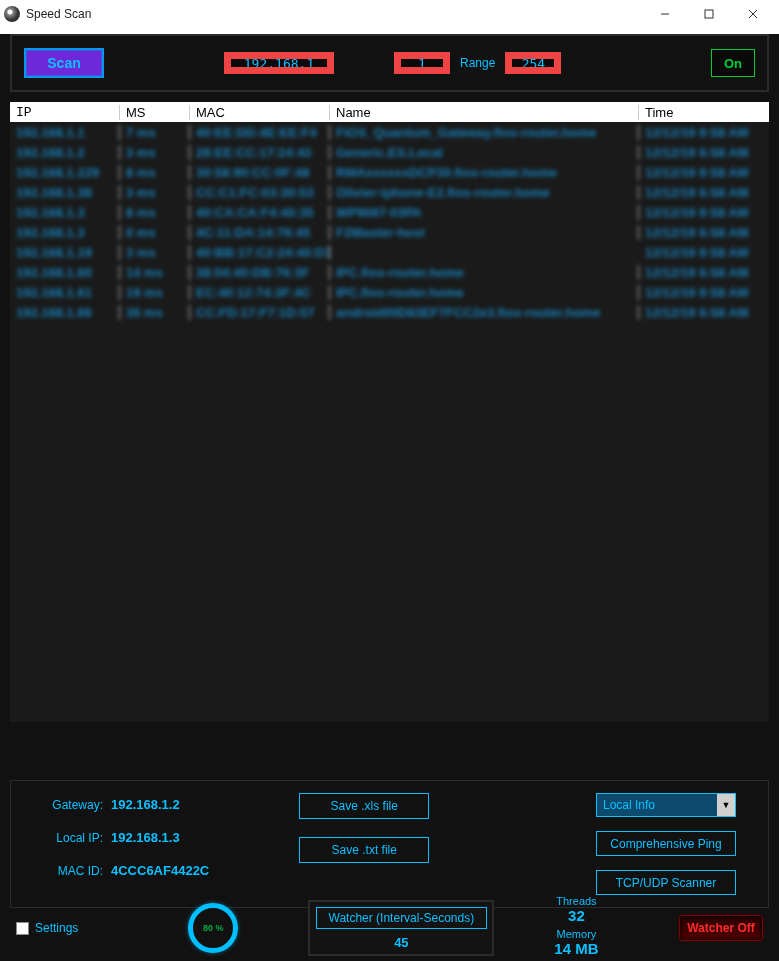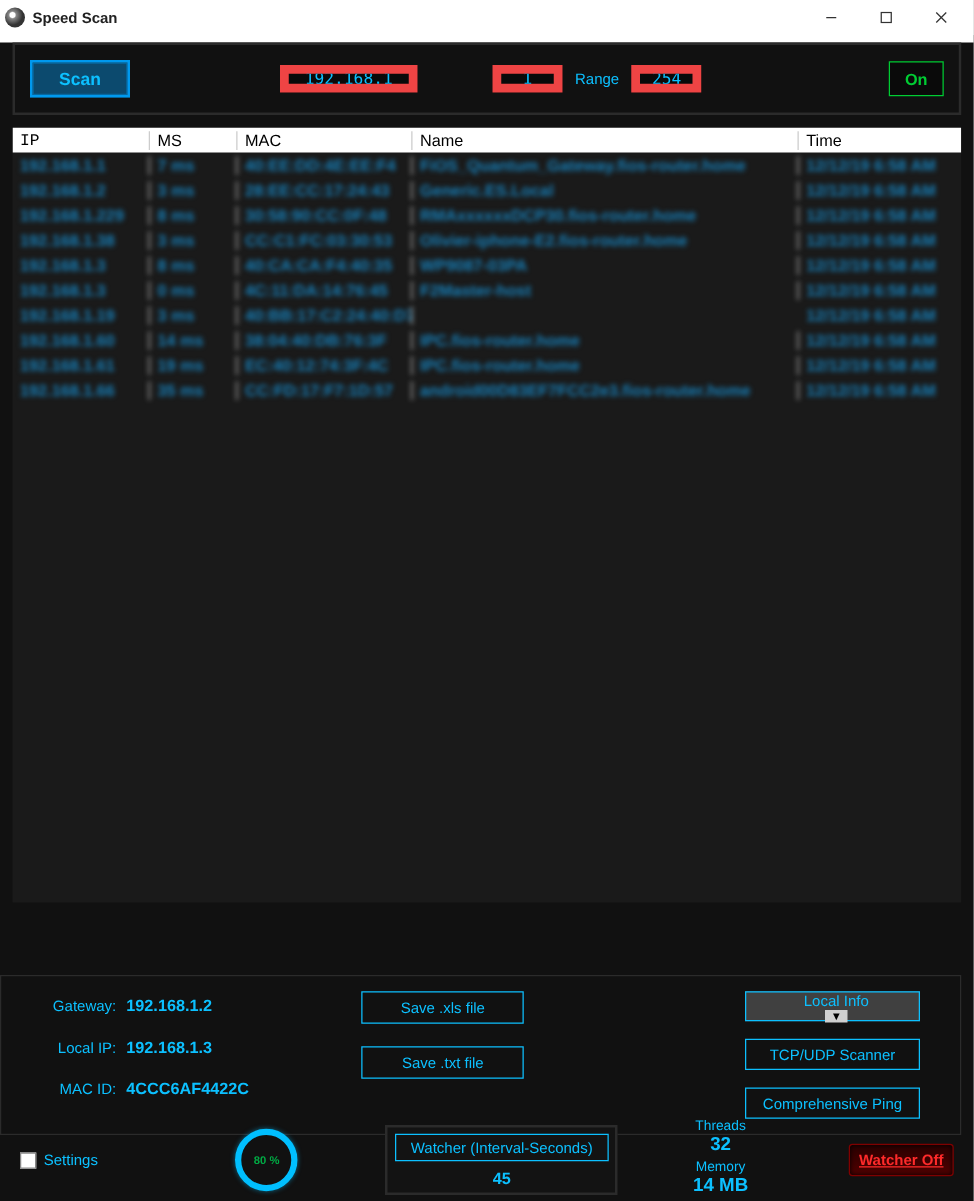--- a/index.html
+++ b/index.html
@@ -19,21 +19,21 @@
     align-items: center;
     padding: 0 4px;
     color: #333;
   }
   .titlebar .icon {
     width: 16px; height: 16px;
     border-radius: 50%;
     background: radial-gradient(circle at 6px 6px, #fff 2px, #888 3px, #333 8px);
     margin-right: 6px;
   }
-  .titlebar .title { flex: 0 0 auto; font-size: 12px; color:#222;font-weight:bold; }
+  .titlebar .title { flex: 0 0 auto; font-size: 12px; color:#222; }
   .titlebar .spacer { flex: 1; }
   .winbtn {
     width: 44px; height: 28px;
     display:flex; align-items:center; justify-content:center;
     color:#333; font-size:12px;
   }
   .winbtn svg { stroke:#333; }
 
   
   .app {
@@ -49,21 +49,21 @@
     border: 2px solid #2b2b2b;
     height: 58px;
     display:flex;
     align-items:center;
     padding: 0 12px;
     gap: 20px;
     position:relative;
   }
   .scan-btn {
     border: 2px solid #0099ee;
-    background:#0c4a6e;
+    background:#6d28d9;
     color:#0cc0ff;
     font-weight:600;
     font-size:14px;
     width: 80px; height: 30px;
     display:flex; align-items:center; justify-content:center;
     box-shadow: inset 0 0 0 1px rgba(0,153,238,0.4);
   }
   .ip-box, .small-box {
     border:7px solid #ef4444;
     background:#0a0a0a;
@@ -126,21 +126,21 @@
   .blur-cell {
     white-space:nowrap; overflow:hidden;
     font-family: Arial, sans-serif;
     font-size:13px;
     font-weight:600;
   }
 
   
   .bottom-panel {
     position:absolute;
-    left:0; right:10px;
+    left:10px; right:10px;
     top: 746px;
     border:1px solid #2b2b2b;
     background:#111;
     height: 128px;
     display:flex;
     padding: 12px 32px;
     gap: 30px;
   }
   .info-col { display:flex; flex-direction:column; gap:18px; margin-top:4px;}
   .info-row { display:flex; align-items:center; gap:8px; }
@@ -152,27 +152,26 @@
     border:1px solid #0cc0ff;
     background:#111;
     color:#0cc0ff;
     font-size:12px;
     height:26px; width:130px;
     display:flex; align-items:center; justify-content:center;
   }
   .action-col2 { display:flex; flex-direction:column; gap:14px; align-items:center; margin-left:auto;}
   .select-outline {
     border:1px solid #0cc0ff;
-    background:#404040;
+    background:#0c4a6e;
     color:#0cc0ff;
     font-size:12px;
     height:24px; width:140px;
     display:flex; align-items:center; justify-content:space-between;
     padding:0 0 0 6px;
-    flex-direction:column;
   }
   .select-arrow{
     width:18px;height:22px;background:#d0d0d0;display:flex;align-items:center;justify-content:center;color:#000;font-size:9px;
   }
   .btn-wide {
     border:1px solid #0cc0ff;
     background:#111;
     color:#0cc0ff;
     font-size:12px;
     height:26px; width:140px;
@@ -220,21 +219,20 @@
   .watcher-off {
     margin-left:auto; margin-right:6px;
     border:1px solid #800000;
     background: linear-gradient(#2a0000,#500000);
     color:#ff2a2a;
     font-weight:700; font-size:12px;
     height:26px; width:84px;
     display:flex;align-items:center;justify-content:center;
     border-radius:3px;
     box-shadow: inset 0 0 4px #000;
-    text-decoration: underline;
   }
 </style>
 </head>
 <body>
 
 <div class="titlebar">
   <div class="icon"></div>
   <div class="title">Speed Scan</div>
   <div class="spacer"></div>
   <div class="winbtn">
@@ -371,22 +369,22 @@
     <div class="action-col">
       <div class="btn-outline">Save .xls file</div>
       <div class="btn-outline">Save .txt file</div>
     </div>
 
     <div class="action-col2">
       <div class="select-outline">
         <span>Local Info</span>
         <span class="select-arrow">▼</span>
       </div>
+      <div class="btn-wide">Comprehensive Ping</div>
       <div class="btn-wide">TCP/UDP Scanner</div>
-      <div class="btn-wide">Comprehensive Ping</div>
     </div>
   </div>
 
   <div class="statusbar">
     <label class="settings-check">
       <span class="box"></span>
       <span>Settings</span>
     </label>
     <div class="progress-ring">80 %</div>
     <div class="watcher-box">

